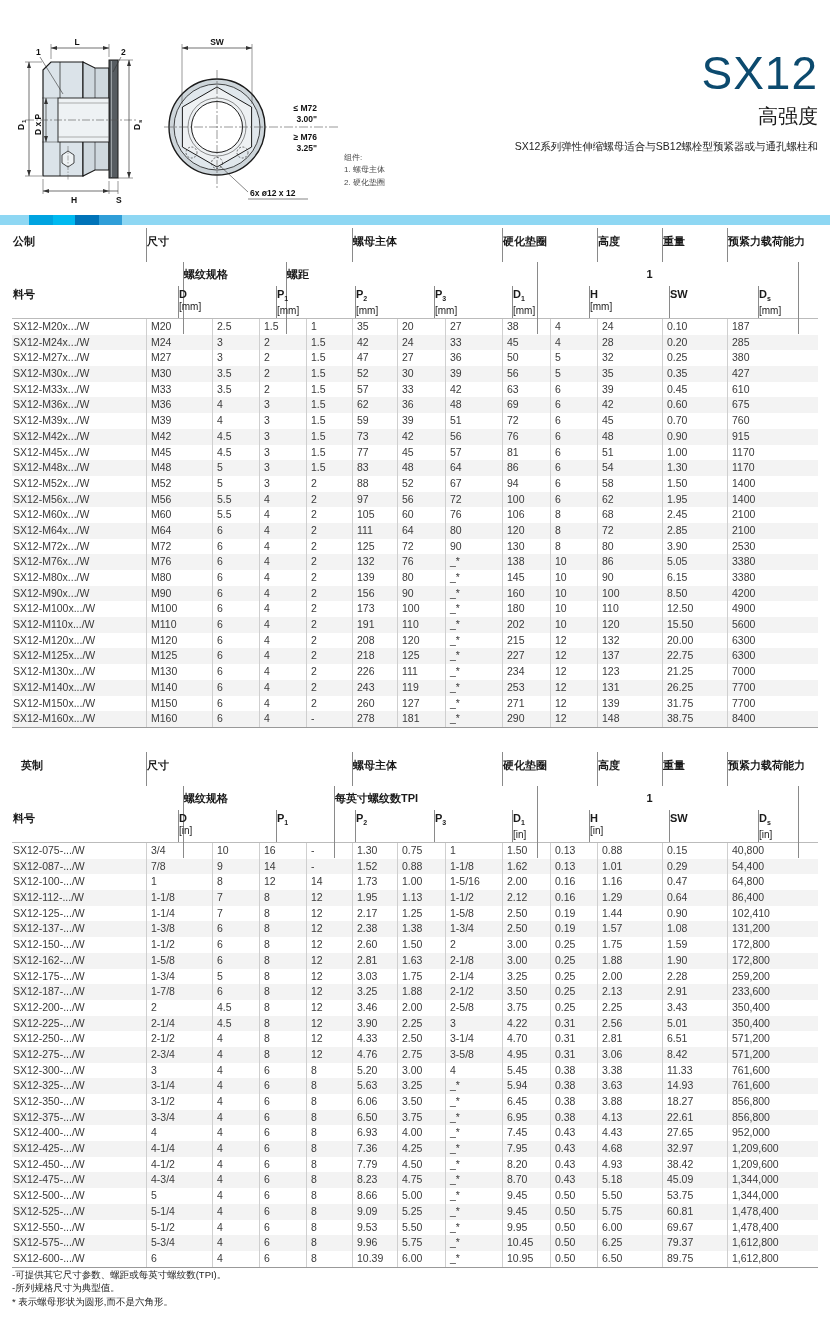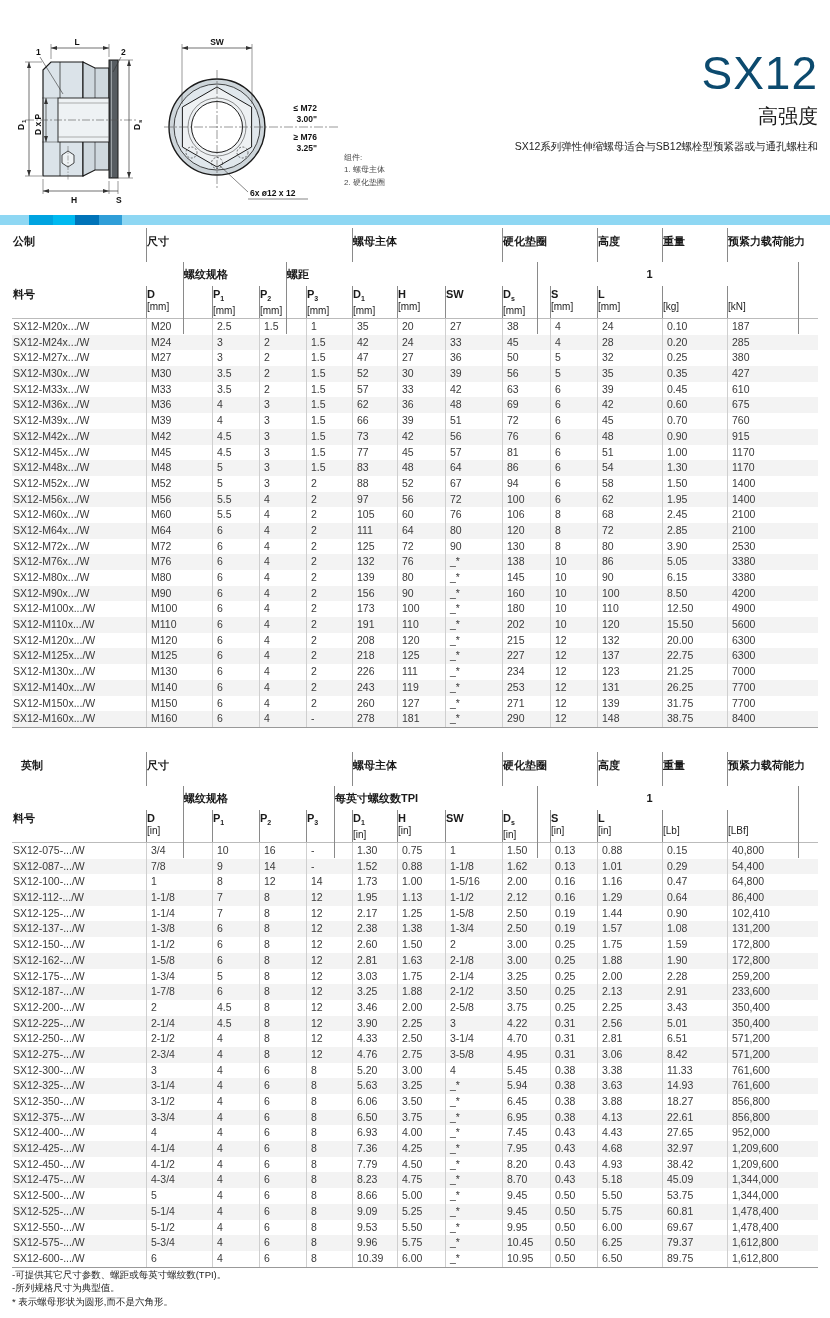--- a/index.html
+++ b/index.html
@@ -31,21 +31,21 @@
   .hrow,.drow{display:grid;grid-template-columns:134px 66px 47px 47px 46px 45px 48px 57px 48px 47px 65px 65px minmax(0,1fr);}
   .thead{border-bottom:1px solid #bbb;}
   .hc{white-space:normal;}
   .hrow .hc:first-child{padding-left:1px;}
   .hc.vl{border-left:1px solid #8a8a8a;}
   .r1{height:34px;}
   .r1 .hc{font-size:11px;font-weight:bold;padding-top:7px;line-height:1.2;}
   .r2{height:24px;gap:37px;}
   .r2 .hc{font-size:11px;font-weight:bold;line-height:24px;}
   .r2 .hc.ctr{text-align:center;}
-  .r3{height:32px;}
+  .r3{height:32px;gap:32px;}
   .cb{font-size:11px;font-weight:bold;min-height:13px;line-height:13px;padding-top:2px;}
   .cb sub{font-size:7px;}
   .cu{font-size:10px;font-weight:400;color:#222;line-height:12px;}
   .drow{height:15.7px;font-size:10.5px;color:#3a3a3a;}
   .drow.alt{background:#f3f3f3;}
   .dc{padding-left:4px;line-height:15.7px;white-space:nowrap;overflow:hidden;}
   .drow .dc:first-child{padding-left:1px;}
   .dc.vll{border-left:1px solid #cfcfcf;}
   .tbody{border-bottom:1px solid #999;}
 
@@ -352,21 +352,21 @@
           <div class="dc vll">42</div>
           <div class="dc vll">0.60</div>
           <div class="dc vll">675</div>
         </div>
         <div class="drow">
           <div class="dc">SX12-M39x.../W</div>
           <div class="dc vll">M39</div>
           <div class="dc vll">4</div>
           <div class="dc vll">3</div>
           <div class="dc vll">1.5</div>
-          <div class="dc vll">66</div>
+          <div class="dc vll">59</div>
           <div class="dc vll">39</div>
           <div class="dc vll">51</div>
           <div class="dc vll">72</div>
           <div class="dc vll">6</div>
           <div class="dc vll">45</div>
           <div class="dc vll">0.70</div>
           <div class="dc vll">760</div>
         </div>
         <div class="drow alt">
           <div class="dc">SX12-M42x.../W</div>

